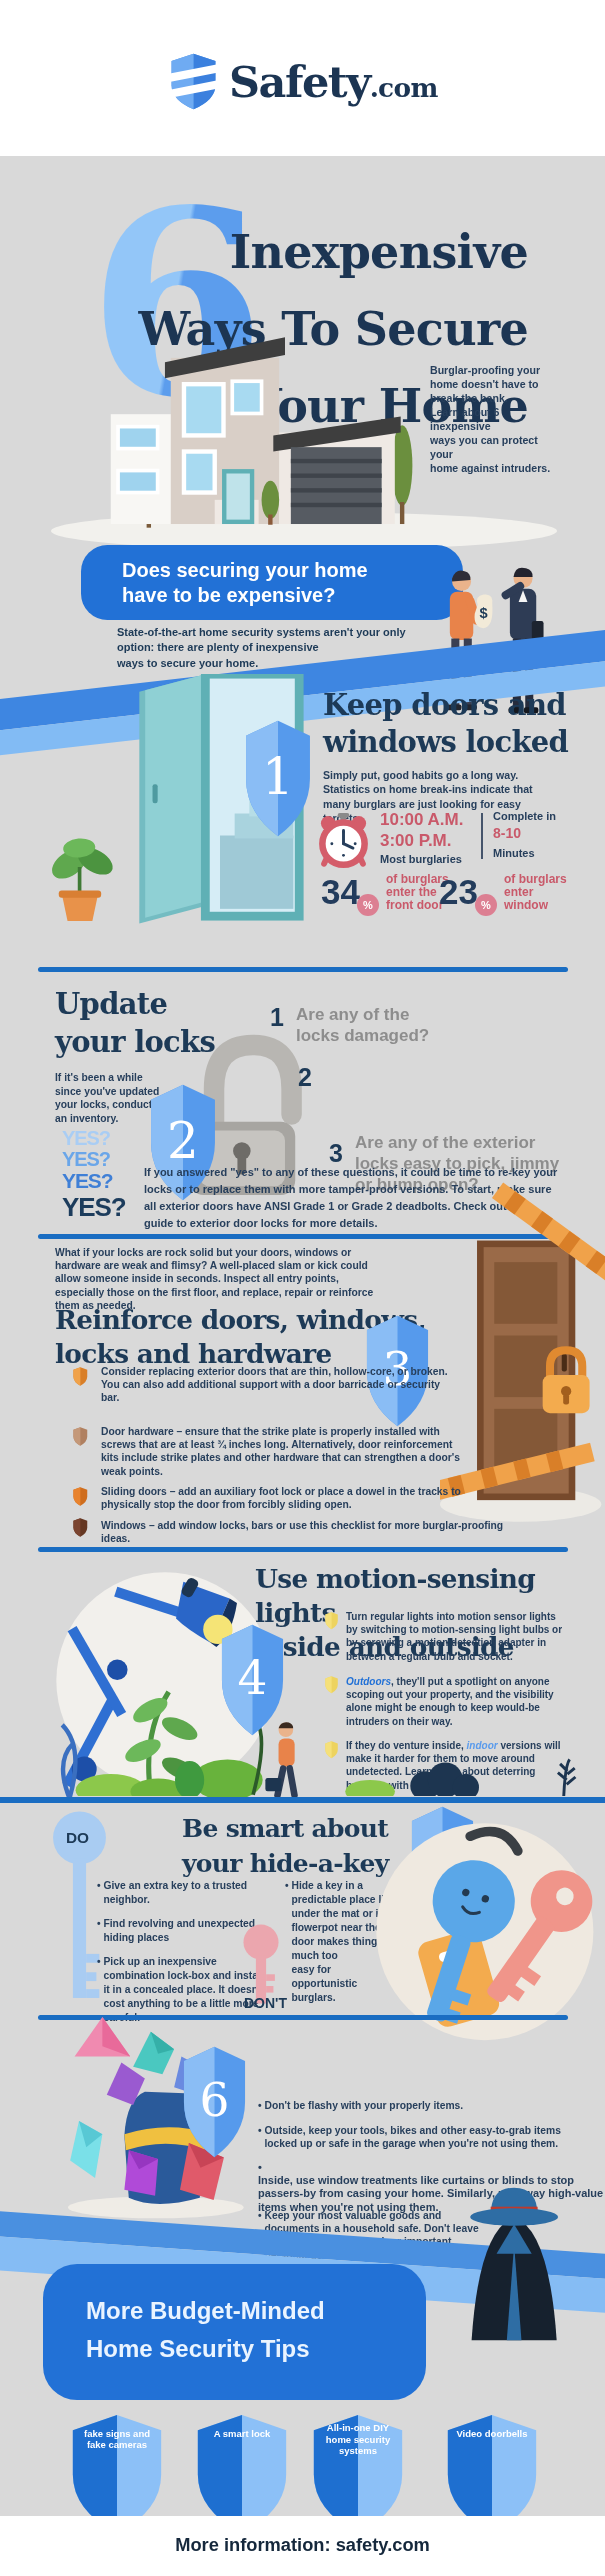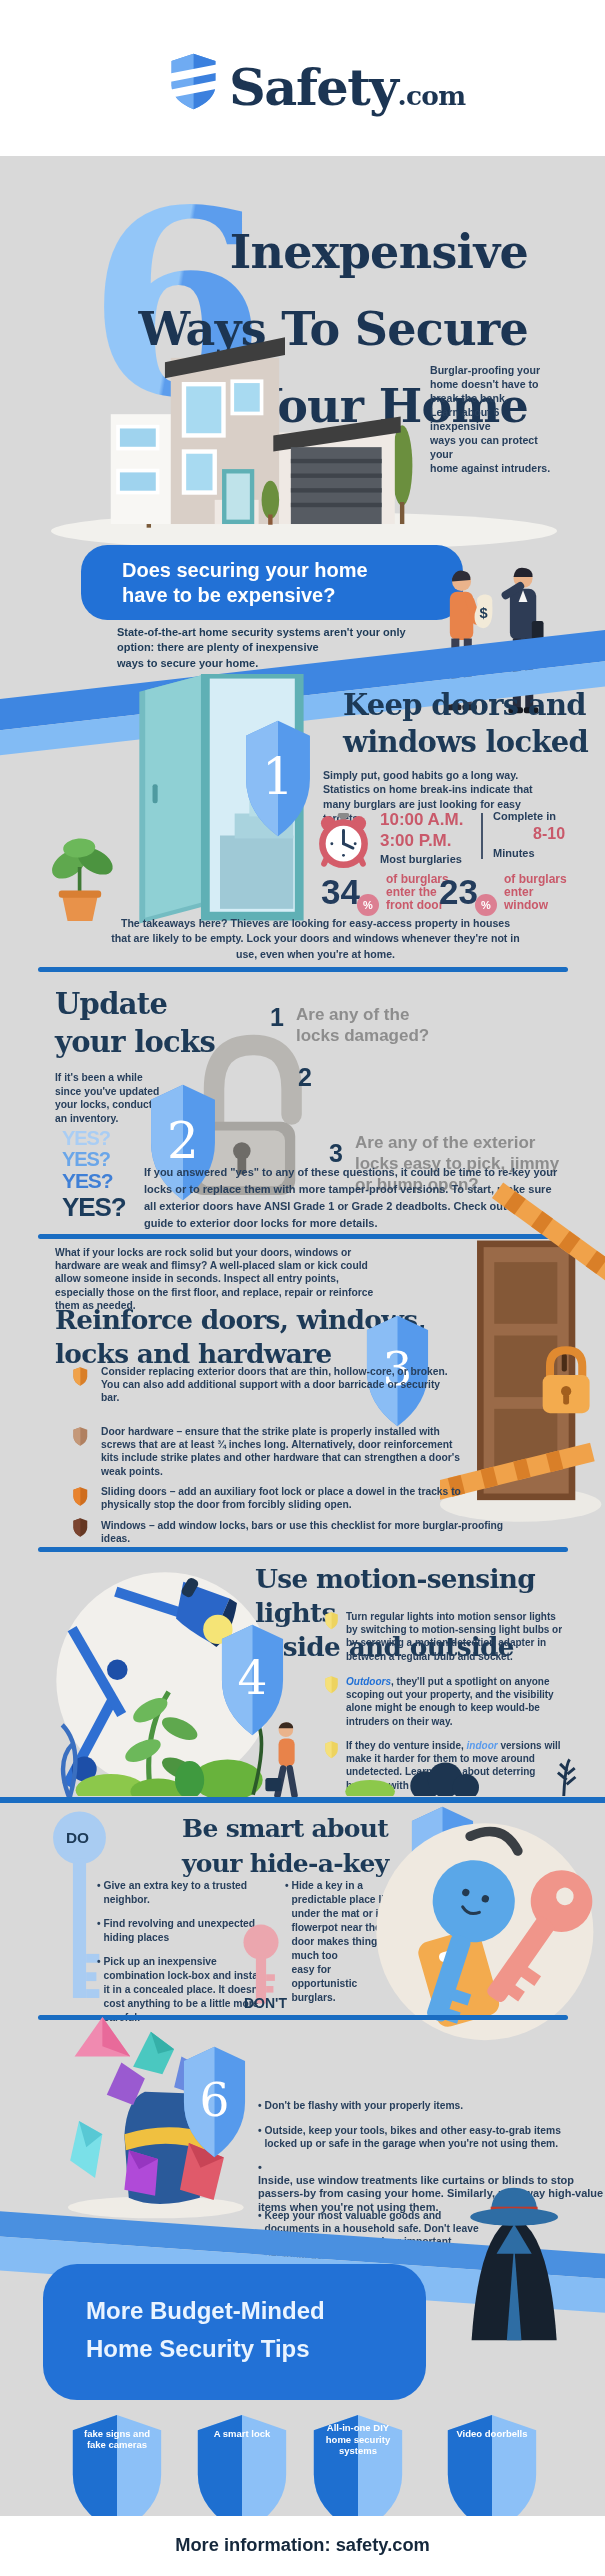--- a/index.html
+++ b/index.html
@@ -33,21 +33,21 @@
     <div class="abs" style="left:170px;top:53px;width:47px;height:57px;">
       <svg width="47" height="57" viewBox="0 0 64 78">
         <path d="M32 1 L62 11 V44 Q62 64 32 77 Q2 64 2 44 V11 Z" fill="#4a90e8"></path>
         <path d="M32 1 L62 11 V44 Q62 64 32 77 Z" fill="#3b80de"></path>
         <path d="M32 1 L2 11 V44 Q2 64 32 77 Z" fill="#6fabf2"></path>
         <rect x="-6" y="22" width="76" height="11" rx="5" transform="rotate(-11 32 27)" fill="#ffffff"></rect>
         <rect x="-6" y="44" width="76" height="11" rx="5" transform="rotate(-11 32 49)" fill="#ffffff"></rect>
       </svg>
     </div>
     <div class="abs" style="left:229px;top:57px;">
-      <span class="serif" style="font-size:51px;letter-spacing:-1.5px;color:#1c3553;">Safety</span><span class="serif" style="font-size:26.4px;color:#1c3553;">.com</span>
+      <span class="serif" style="font-size:43px;letter-spacing:-1.5px;color:#1c3553;">Safety</span><span class="serif" style="font-size:26.4px;color:#1c3553;">.com</span>
     </div>
   </div>
 
   <div class="abs serif" style="left:88px;top:183px;font-size:255px;line-height:242px;font-weight:700;
        background:linear-gradient(100deg,#93c6f8 49%,#5c9ded 51%);-webkit-background-clip:text;background-clip:text;
        color:transparent;">6</div>
 
   <div class="abs serif pre" style="right:77px;top:214px;font-size:46px;line-height:77px;text-align:right;color:#1c3553;">Inexpensive
 Ways To Secure
 Your Home</div>
@@ -145,21 +145,21 @@
   </svg>
 
   <div class="shield-wrap" style="left:244px;top:719px;width:68px;height:119px;">
     <div class="shield-shape"><svg width="100%" height="100%" viewBox="0 0 100 128" preserveAspectRatio="none">
           <path d="M50 2 L97 18 V64 Q97 101 50 126 Q3 101 3 64 V18 Z" fill="#569aec"></path>
           <path d="M50 2 L3 18 V64 Q3 101 50 126 Z" fill="#8abdf5"></path>
         </svg></div>
     <span class="shield-num" style="font-size:50px;">1</span>
   </div>
 
-  <div class="abs serif pre" style="left:323px;top:687px;font-size:29px;line-height:37px;margin-left:20px;">Keep doors and
+  <div class="abs serif pre" style="left:323px;top:687px;font-size:29px;line-height:37px;">Keep doors and
 windows locked</div>
   <div class="abs body-txt" style="left:323px;top:768px;width:231px;font-size:10.6px;line-height:14.3px;font-weight:600;">Simply put, good habits go a long way. Statistics on home break-ins indicate that many burglars are just looking for easy targets.</div>
 
   <svg class="abs" style="left:318px;top:813px;" width="51" height="57" viewBox="0 0 70 78">
     <circle cx="14" cy="14" r="10" fill="#d45d6a"></circle>
       <circle cx="56" cy="14" r="10" fill="#d45d6a"></circle>
     <rect x="31" y="2" width="8" height="12" rx="3" fill="#8a8a8a"></rect>
       <rect x="27" y="0" width="16" height="6" rx="3" fill="#8a8a8a"></rect>
     <rect x="6" y="58" width="8" height="16" rx="4" transform="rotate(25 10 66)" fill="#d45d6a"></rect>
     <rect x="56" y="58" width="8" height="16" rx="4" transform="rotate(-25 60 66)" fill="#d45d6a"></rect>
@@ -169,37 +169,36 @@
     <circle cx="35" cy="26" r="2" fill="#273f5c"></circle>
       <circle cx="35" cy="58" r="2" fill="#273f5c"></circle>
     <circle cx="19" cy="42" r="2" fill="#273f5c"></circle>
       <circle cx="51" cy="42" r="2" fill="#273f5c"></circle>
   </svg>
   <div class="abs pre rose" style="left:380px;top:810px;font-size:17px;line-height:20.5px;font-weight:800;">10:00 A.M.
 3:00 P.M.</div>
   <div class="abs body-txt" style="left:380px;top:853px;font-size:11px;font-weight:600;">Most burglaries</div>
   <div class="abs" style="left:481px;top:813px;width:2.2px;height:46px;background:#45546b;"></div>
   <div class="abs body-txt" style="left:493px;top:810px;font-size:11px;font-weight:600;">Complete in</div>
-  <div class="abs rose" style="left:493px;top:825px;font-size:16px;font-weight:800;margin-left:40px;">8-10</div>
+  <div class="abs rose" style="left:493px;top:825px;font-size:14px;font-weight:800;">8-10</div>
   <div class="abs body-txt" style="left:493px;top:847px;font-size:11px;font-weight:600;">Minutes</div>
 
   <div class="abs" style="left:321px;top:872px;font-size:35px;font-weight:800;color:#233c5c;">34</div>
   <div class="abs" style="left:357px;top:894px;width:22px;height:22px;border-radius:50%;background:#dc7f92;color:#fff;
        font-size:11px;font-weight:800;text-align:center;line-height:22px;">%</div>
   <div class="abs pre rose" style="left:386px;top:873px;font-size:12px;line-height:13.2px;font-weight:800;">of burglars
 enter the
 front door</div>
   <div class="abs" style="left:439px;top:872px;font-size:35px;font-weight:800;color:#233c5c;">23</div>
   <div class="abs" style="left:475px;top:894px;width:22px;height:22px;border-radius:50%;background:#dc7f92;color:#fff;
        font-size:11px;font-weight:800;text-align:center;line-height:22px;">%</div>
   <div class="abs pre rose" style="left:504px;top:873px;font-size:12px;line-height:13.2px;font-weight:800;">of burglars
 enter
 window</div>
 
-  <div class="abs body-txt" style="left:110px;top:916px;width:411px;font-size:10.6px;line-height:15.4px;font-weight:600;text-align:center;">The takeaways here? Thieves are looking for easy-access property in houses that are likely to be empty. Lock your doors and windows whenever they're not in use, even when you're at home.</div>
 
   <div class="divider" style="top:967px;"></div>
 
   <div class="abs serif pre" style="left:55px;top:985px;font-size:29px;line-height:38px;">Update
 your locks</div>
   <div class="abs pre body-txt" style="left:55px;top:1071px;width:125px;font-size:10.3px;line-height:13.6px;font-weight:600;">If it's been a while
 since you've updated
 your locks, conduct
 an inventory.</div>
 

